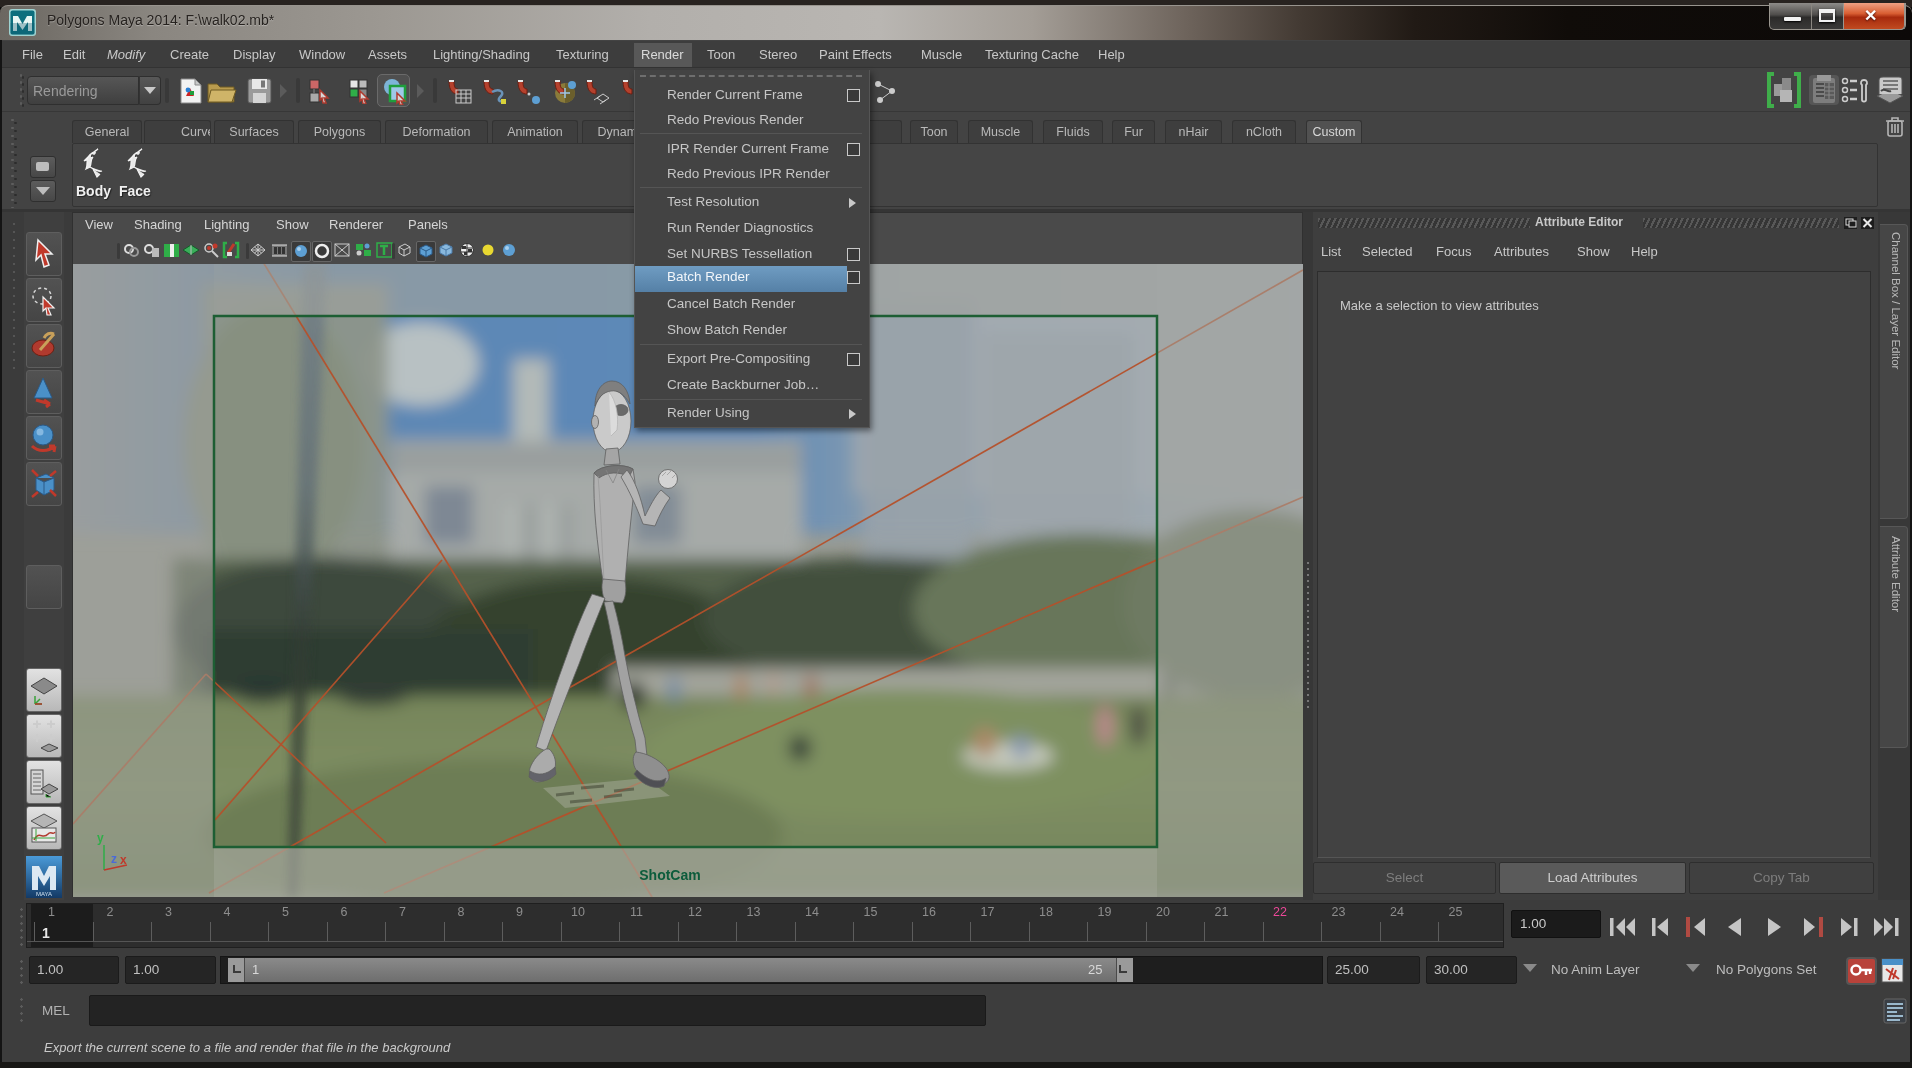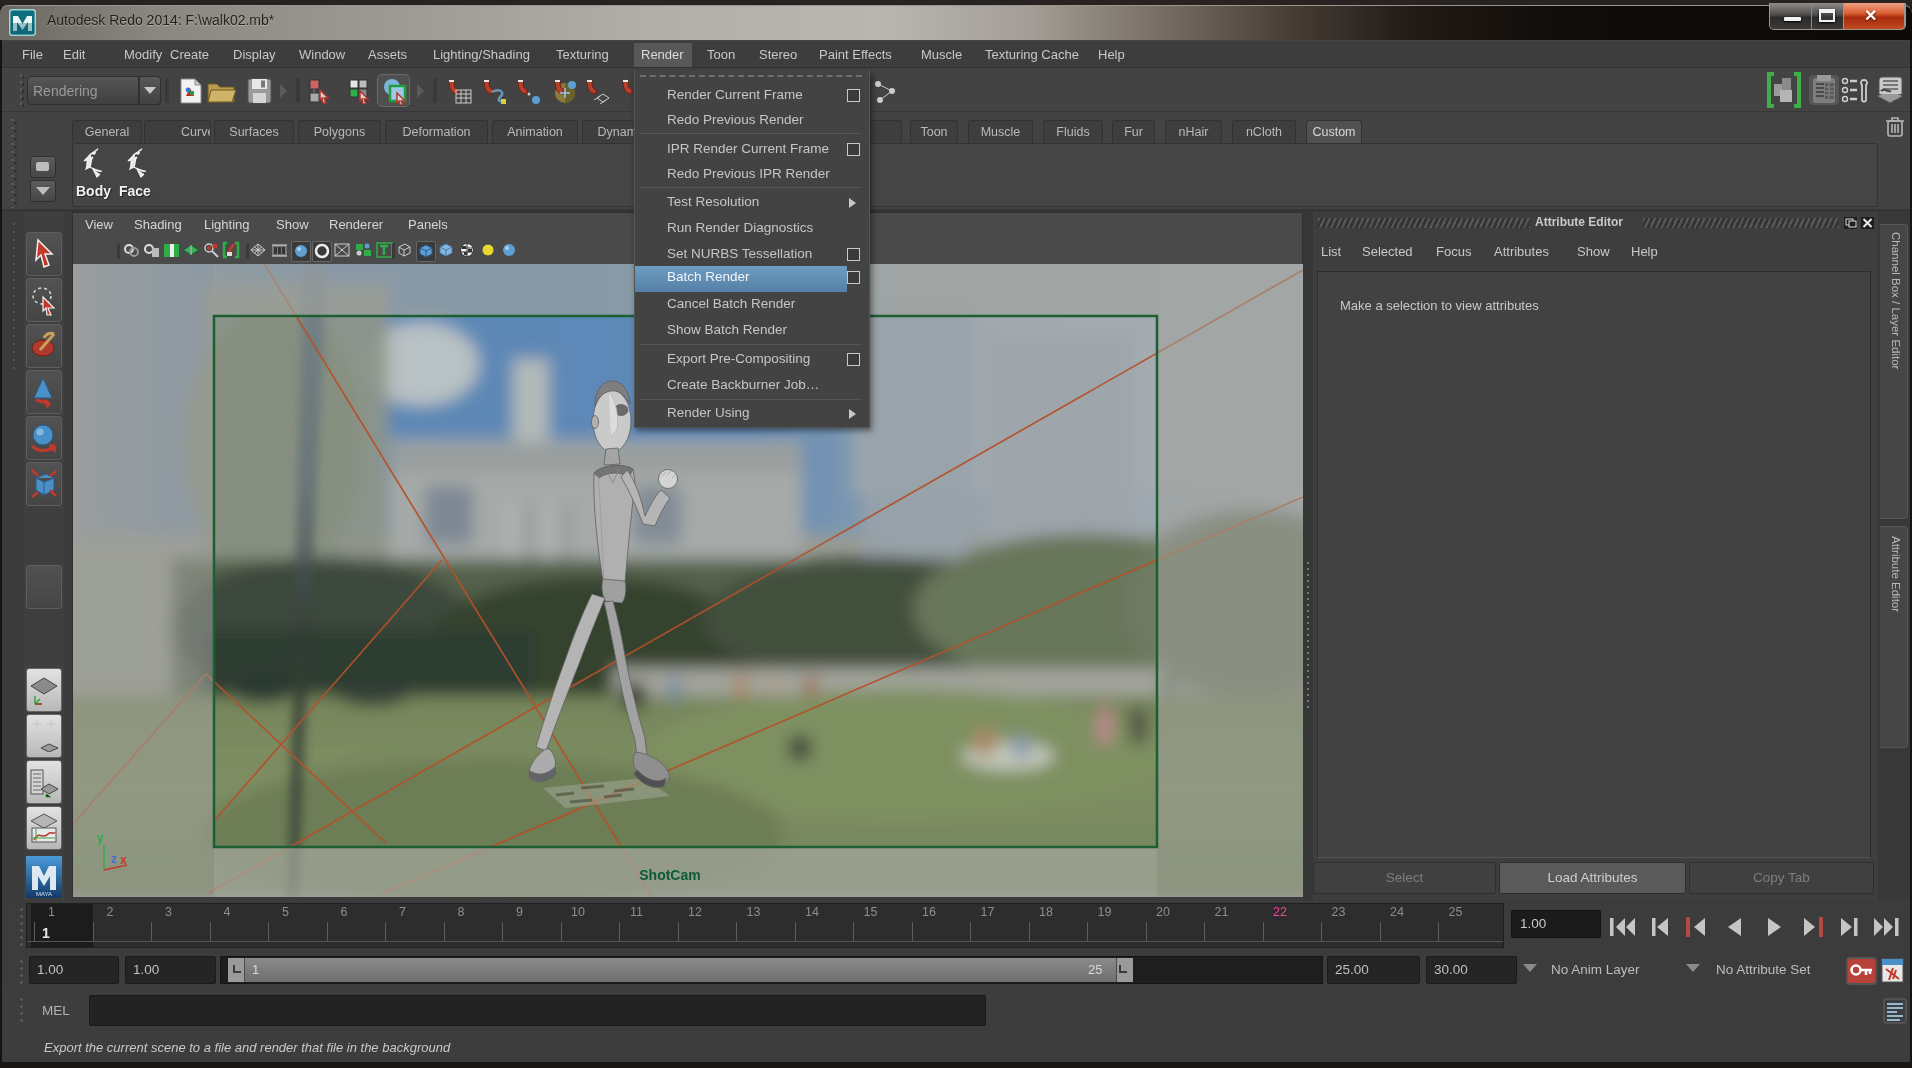--- a/index.html
+++ b/index.html
@@ -12,35 +12,35 @@
   <div class="abs" style="left:0;top:0;width:1912px;height:7px;background:#282320;"></div>
 
   <div class="abs" id="titlebar" style="left:0;top:5px;width:1912px;height:35px;border-radius:8px 8px 0 0;border-top:1px solid #98948e;background:linear-gradient(90deg,#6b6761 0%,#8a8680 8%,#9c9892 20%,#b2afab 34%,#b9b6b2 46%,#a39d96 54%,#6e645c 62%,#433a33 68%,#211a15 74%,#100c09 82%,#0c0908 100%);"></div>
 
   <svg class="abs" style="left:9px;top:9px;" width="27" height="27" viewBox="0 0 27 27">
     <rect x="0" y="0" width="27" height="27" rx="3" fill="#9fd4d2"></rect>
     <rect x="1.5" y="1.5" width="24" height="24" rx="2" fill="#0d6f7e"></rect>
     <path d="M4 22 L4 7 L9 7 L13.5 15 L18 7 L23 7 L23 22 L19 22 L19 13 L13.5 21 L8 13 L8 22 Z" fill="#e8f6f4"></path>
     <rect x="1.5" y="14" width="24" height="11.5" fill="rgba(13,90,110,0.35)"></rect>
   </svg>
-  <div class="abs" style="left:47px;top:12px;font-size:14px;color:#26221f;text-shadow:0 1px 1px rgba(255,255,255,0.35);">Autodesk Redo 2014: F:\walk02.mb*</div>
+  <div class="abs" style="left:47px;top:12px;font-size:14px;color:#26221f;text-shadow:0 1px 1px rgba(255,255,255,0.35);">Polygons Maya 2014: F:\walk02.mb*</div>
 
   <div class="abs" style="left:1769px;top:3px;width:137px;height:27px;border:1px solid #9a968f;border-top:none;border-radius:0 0 5px 5px;background:linear-gradient(180deg,#8e8c89 0%,#4f4d4b 45%,#2c2b2a 55%,#3a3938 100%);"></div>
   <div class="abs" style="left:1784px;top:17px;width:17px;height:4px;background:#f2f2f2;border-radius:1px;box-shadow:0 1px 2px #000;"></div>
   <div class="abs" style="left:1811px;top:3px;width:1px;height:26px;background:#8b8781;"></div>
   <div class="abs" style="left:1819px;top:9px;width:16px;height:13px;border:2px solid #f2f2f2;border-top:4px solid #f2f2f2;background:rgba(70,70,70,0.4);box-shadow:0 1px 2px #000;"></div>
   <div class="abs" style="left:1843px;top:3px;width:62px;height:27px;border-radius:0 0 5px 0;background:linear-gradient(180deg,#f0a183 0%,#d95f33 40%,#a72a0d 55%,#c04a20 100%);border:1px solid #9a968f;border-top:none;"></div>
   <div class="abs" style="left:1864px;top:6px;font-size:16px;font-weight:bold;color:#fff;text-shadow:0 1px 2px #46100a;">✕</div>
 
   <div class="abs" id="body" style="left:0;top:40px;width:1912px;height:1028px;background:#434343;border-left:2px solid #141414;border-right:2px solid #141414;"></div>
 
   <div class="abs" id="menubar" style="left:2px;top:41px;width:1908px;height:27px;background:#3d3d3d;border-bottom:1px solid #333;"></div>
   <div class="abs txt" style="left:22px;top:47px;">File</div>
   <div class="abs txt" style="left:63px;top:47px;">Edit</div>
-  <div class="abs txt" style="left:124px;top:47px;">Modify</div>
+  <div class="abs txt" style="left:107px;top:47px;font-style:italic;">Modify</div>
   <div class="abs txt" style="left:170px;top:47px;">Create</div>
   <div class="abs txt" style="left:233px;top:47px;">Display</div>
   <div class="abs txt" style="left:299px;top:47px;">Window</div>
   <div class="abs txt" style="left:368px;top:47px;">Assets</div>
   <div class="abs txt" style="left:433px;top:47px;">Lighting/Shading</div>
   <div class="abs txt" style="left:556px;top:47px;">Texturing</div>
   <div class="abs" style="left:634px;top:43px;width:58px;height:24px;background:#585858;"></div>
   <div class="abs txt" style="left:641px;top:47px;color:#dadada;">Render</div>
   <div class="abs txt" style="left:707px;top:47px;">Toon</div>
   <div class="abs txt" style="left:759px;top:47px;">Stereo</div>
@@ -653,21 +653,21 @@
   <div class="abs" style="left:1116px;top:958px;width:17px;height:24px;background:#9a9a9a;border-left:1px solid #4a4a4a;"></div>
   <div class="abs" style="left:233px;top:965px;width:8px;height:8px;border-left:2px solid #3a3a3a;border-bottom:2px solid #3a3a3a;"></div>
   <div class="abs" style="left:1119px;top:965px;width:8px;height:8px;border-left:2px solid #3a3a3a;border-bottom:2px solid #3a3a3a;"></div>
   <div class="abs" style="left:252px;top:962px;font-size:13px;color:#d8d8d8;">1</div>
   <div class="abs" style="left:1088px;top:962px;font-size:13px;color:#d8d8d8;">25</div>
   <div class="abs" style="left:1327px;top:956px;width:93px;height:28px;background:#252525;border:1px solid #1b1b1b;border-radius:2px;color:#c0c0c0;font-size:13.5px;line-height:26px;padding-left:7px;">25.00</div>
   <div class="abs" style="left:1426px;top:956px;width:91px;height:28px;background:#252525;border:1px solid #1b1b1b;border-radius:2px;color:#c0c0c0;font-size:13.5px;line-height:26px;padding-left:7px;">30.00</div>
   <div class="abs" style="left:1523px;top:964px;width:0;height:0;border-left:7px solid transparent;border-right:7px solid transparent;border-top:8px solid #8a8a8a;"></div>
   <div class="abs" style="left:1551px;top:962px;font-size:13.5px;color:#bdbdbd;">No Anim Layer</div>
   <div class="abs" style="left:1686px;top:964px;width:0;height:0;border-left:7px solid transparent;border-right:7px solid transparent;border-top:8px solid #8a8a8a;"></div>
-  <div class="abs" style="left:1716px;top:962px;font-size:13.5px;color:#bdbdbd;">No Attribute Set</div>
+  <div class="abs" style="left:1716px;top:962px;font-size:13.5px;color:#bdbdbd;">No Polygons Set</div>
   <div class="abs" style="left:1846px;top:957px;width:31px;height:28px;background:#b8423a;border:2px solid #555;border-radius:4px;"></div>
   <svg class="abs" style="left:1850px;top:963px;" width="24" height="15" viewBox="0 0 24 15">
     <circle cx="6" cy="7" r="4.5" fill="none" stroke="#fff" stroke-width="2.5"></circle>
     <path d="M10 7 L22 7 M16 7 L16 12 M20 7 L20 11" stroke="#fff" stroke-width="2.5"></path>
   </svg>
   <svg class="abs" style="left:1881px;top:957px;" width="23" height="27" viewBox="0 0 23 27">
     <rect x="1" y="2" width="21" height="23" fill="#e8e8e8" stroke="#555"></rect>
     <rect x="1" y="2" width="21" height="6" fill="#4a90c8"></rect>
     <path d="M5 12 L18 22 M12 11 L8 23 M15 13 L12 22" stroke="#c0392b" stroke-width="2"></path>
   </svg>

